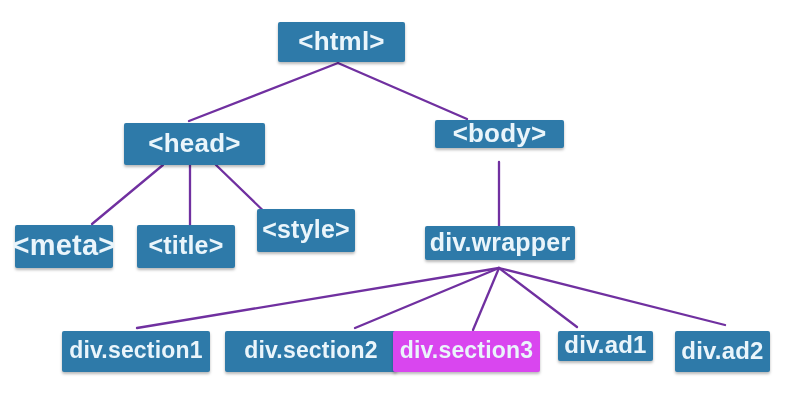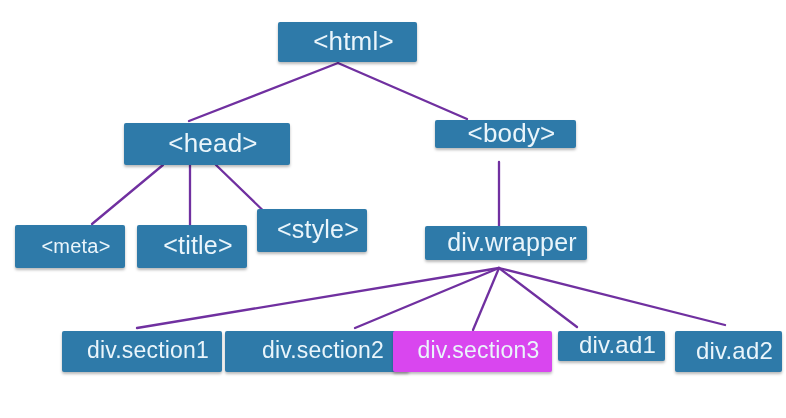--- a/index.html
+++ b/index.html
@@ -23,24 +23,23 @@
     height: 418px;
   }
   .node {
     position: absolute;
     display: flex;
     align-items: center;
     justify-content: center;
     border-radius: 2px;
     box-shadow: 0 2px 3px rgba(0,0,0,0.28);
     background-image: linear-gradient(180deg, rgba(255,255,255,0.09), rgba(0,0,0,0.05));
-    font-weight: 400;
+    font-weight: 700;
     letter-spacing: 0.2px;
     white-space: nowrap;
-    padding-left: 12px;
   }
   .node span {
     display: block;
     line-height: 1;
     transform: translateY(-1px);
   }
 </style>
 </head>
 <body>
 
@@ -55,28 +54,28 @@
       <line x1="499" y1="268" x2="137" y2="328" stroke="#7030a0" stroke-width="2.3" stroke-linecap="round"></line>
       <line x1="499" y1="268" x2="355" y2="328" stroke="#7030a0" stroke-width="2.3" stroke-linecap="round"></line>
       <line x1="499" y1="268" x2="473" y2="330" stroke="#7030a0" stroke-width="2.3" stroke-linecap="round"></line>
       <line x1="499" y1="268" x2="577" y2="327" stroke="#7030a0" stroke-width="2.3" stroke-linecap="round"></line>
       <line x1="499" y1="268" x2="725" y2="325" stroke="#7030a0" stroke-width="2.3" stroke-linecap="round"></line>
     </svg>
   <div id="nodes">
       <div class="node" style="left: 278px; top: 22px; width: 127px; height: 40px; background: rgb(46, 122, 169); color: rgb(234, 245, 251);">
         <span style="font-size: 26px;">&lt;html&gt;</span>
       </div>
-      <div class="node" style="left: 124px; top: 123px; width: 154px; height: 42px; background: rgb(46, 122, 169); color: rgb(234, 245, 251);">
+      <div class="node" style="left: 124px; top: 123px; width: 141px; height: 42px; background: rgb(46, 122, 169); color: rgb(234, 245, 251);">
         <span style="font-size: 26px;">&lt;head&gt;</span>
       </div>
       <div class="node" style="left: 435px; top: 120px; width: 129px; height: 28px; background: rgb(46, 122, 169); color: rgb(234, 245, 251);">
         <span style="font-size: 26px;">&lt;body&gt;</span>
       </div>
       <div class="node" style="left: 15px; top: 225px; width: 98px; height: 43px; background: rgb(46, 122, 169); color: rgb(234, 245, 251);">
-        <span style="font-size: 20px;">&lt;meta&gt;</span>
+        <span style="font-size: 29px;">&lt;meta&gt;</span>
       </div>
       <div class="node" style="left: 137px; top: 225px; width: 98px; height: 43px; background: rgb(46, 122, 169); color: rgb(234, 245, 251);">
         <span style="font-size: 25px;">&lt;title&gt;</span>
       </div>
       <div class="node" style="left: 257px; top: 209px; width: 98px; height: 43px; background: rgb(46, 122, 169); color: rgb(234, 245, 251);">
         <span style="font-size: 25px;">&lt;style&gt;</span>
       </div>
       <div class="node" style="left: 425px; top: 226px; width: 150px; height: 34px; background: rgb(46, 122, 169); color: rgb(234, 245, 251);">
         <span style="font-size: 25px;">div.wrapper</span>
       </div>

